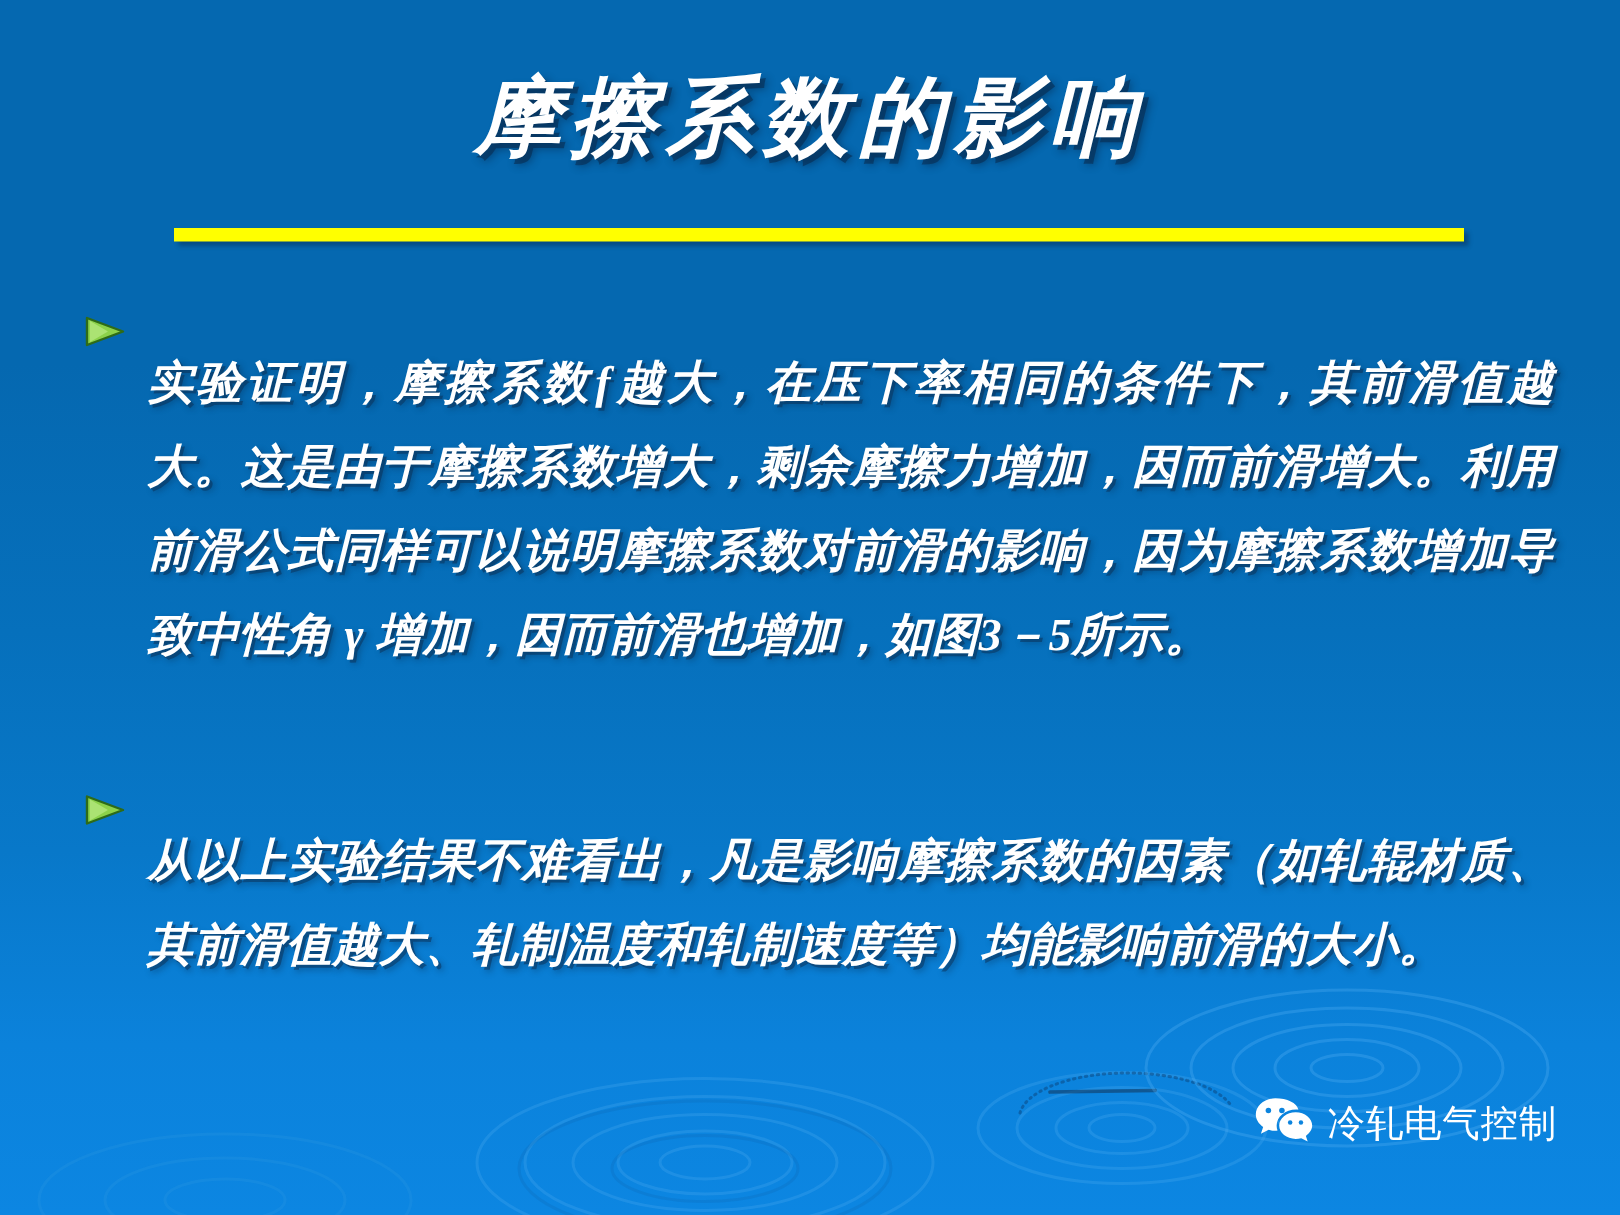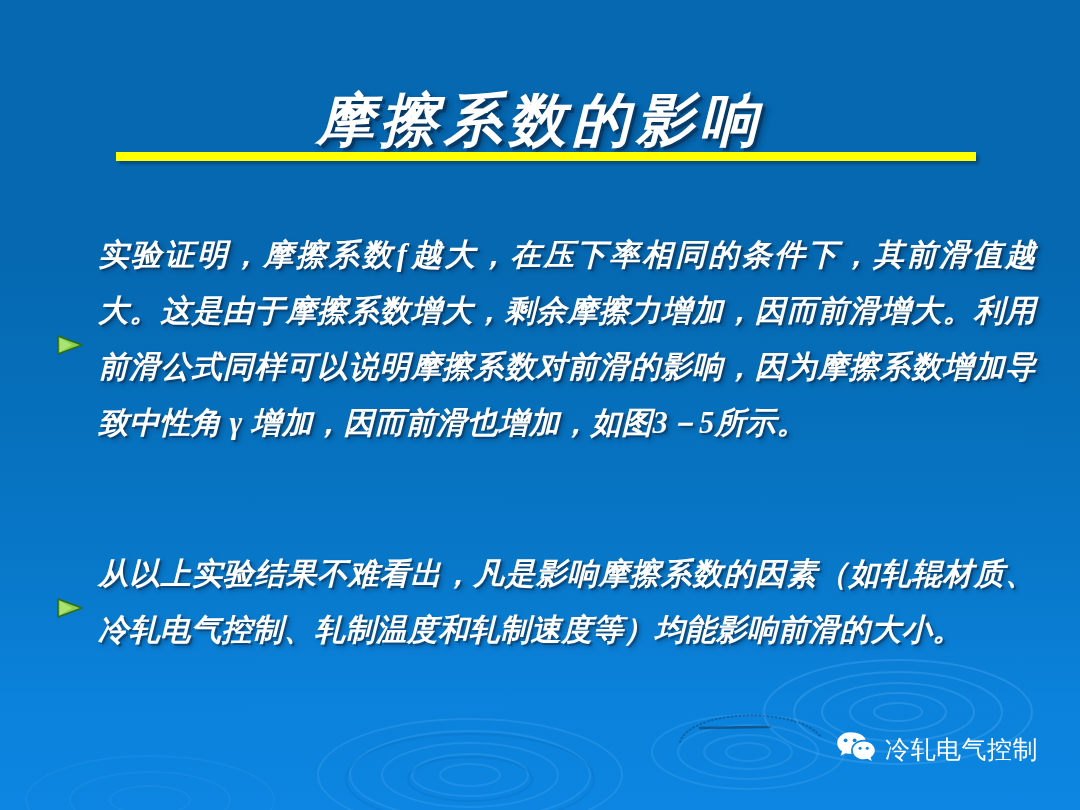--- a/index.html
+++ b/index.html
@@ -46,21 +46,20 @@
     font-size: 58px;
     line-height: 1.15;
     font-weight: 700;
     font-style: italic;
     letter-spacing: 6px;
     font-family: "Liberation Serif", "DejaVu Serif", serif;
     text-shadow:
        3px 3px 0 rgba(10,40,75,0.55),
        4px 4px 6px rgba(5,25,50,0.45);
     white-space: nowrap;
-    margin-top: 42px;
   }
 
   
   .rule {
     position: absolute;
     left: 116px;
     top: 152px;
     width: 860px;
     height: 9px;
     background: #FFFF00;
@@ -69,21 +68,21 @@
 
   
   .body {
     position: absolute;
     left: 56px;
     top: 196px;
     width: 980px;
   }
   .bullet-row {
     display: flex;
-    align-items: center;
+    align-items: flex-start;
     margin-bottom: 34px;
   }
   .marker {
     flex: 0 0 auto;
     width: 42px;
     padding-top: 13px;
     line-height: 0;
   }
   .para {
     flex: 1 1 auto;
@@ -193,21 +192,21 @@
       <p class="para"><span>实验证明，摩擦系数</span><span class="ital-f">f</span><span>越大，在压下率相同的条件下，其前滑值越大。这是由于摩擦系数增大，剩余摩擦力增加，因而前滑增大。利用前滑公式同样可以说明摩擦系数对前滑的影响，因为摩擦系数增加导致中性角 γ 增加，因而前滑也增加，如图3－5所示。</span></p>
     </div>
 
     <div class="bullet-row">
       <span class="marker">
         <svg width="30" height="24" viewBox="0 0 30 24" xmlns="http://www.w3.org/2000/svg" aria-hidden="true">
           <polygon points="2,3 26,12 2,21" fill="#8CD24A" stroke="#2E6B18" stroke-width="1.6" stroke-linejoin="round"></polygon>
           <polygon points="4,5 16,12 4,19" fill="#B6E882" stroke="none" opacity="0.75"></polygon>
         </svg>
       </span>
-      <p class="para">从以上实验结果不难看出，凡是影响摩擦系数的因素（如轧辊材质、冷轧电气控制、轧制温度和轧制速度等）均能影响前滑的大小。</p>
+      <p class="para">从以上实验结果不难看出，凡是影响摩擦系数的因素（如轧辊材质、其前滑值越大、轧制温度和轧制速度等）均能影响前滑的大小。</p>
     </div>
 
   </div>
 
   <div class="watermark">
     <span>
       <svg width="40" height="34" viewBox="0 0 40 34" xmlns="http://www.w3.org/2000/svg" aria-hidden="true">
 
         <path d="M14.2 2.2C7.0 2.2 1.2 7.0 1.2 12.9c0 3.4 1.9 6.4 4.9 8.4l-1.5 4.5 5.2-2.6c1.4 0.4 2.9 0.6 4.4 0.6 0.5 0 1.0 0 1.5-0.1 -0.4-1.0-0.6-2.1-0.6-3.2 0-6.0 5.8-10.8 13.0-10.8 0.5 0 1.0 0 1.5 0.1C28.6 5.3 22.1 2.2 14.2 2.2z" fill="#ffffff"></path>
         <circle cx="9.6" cy="10.3" r="1.85" fill="#0C84DE"></circle>

